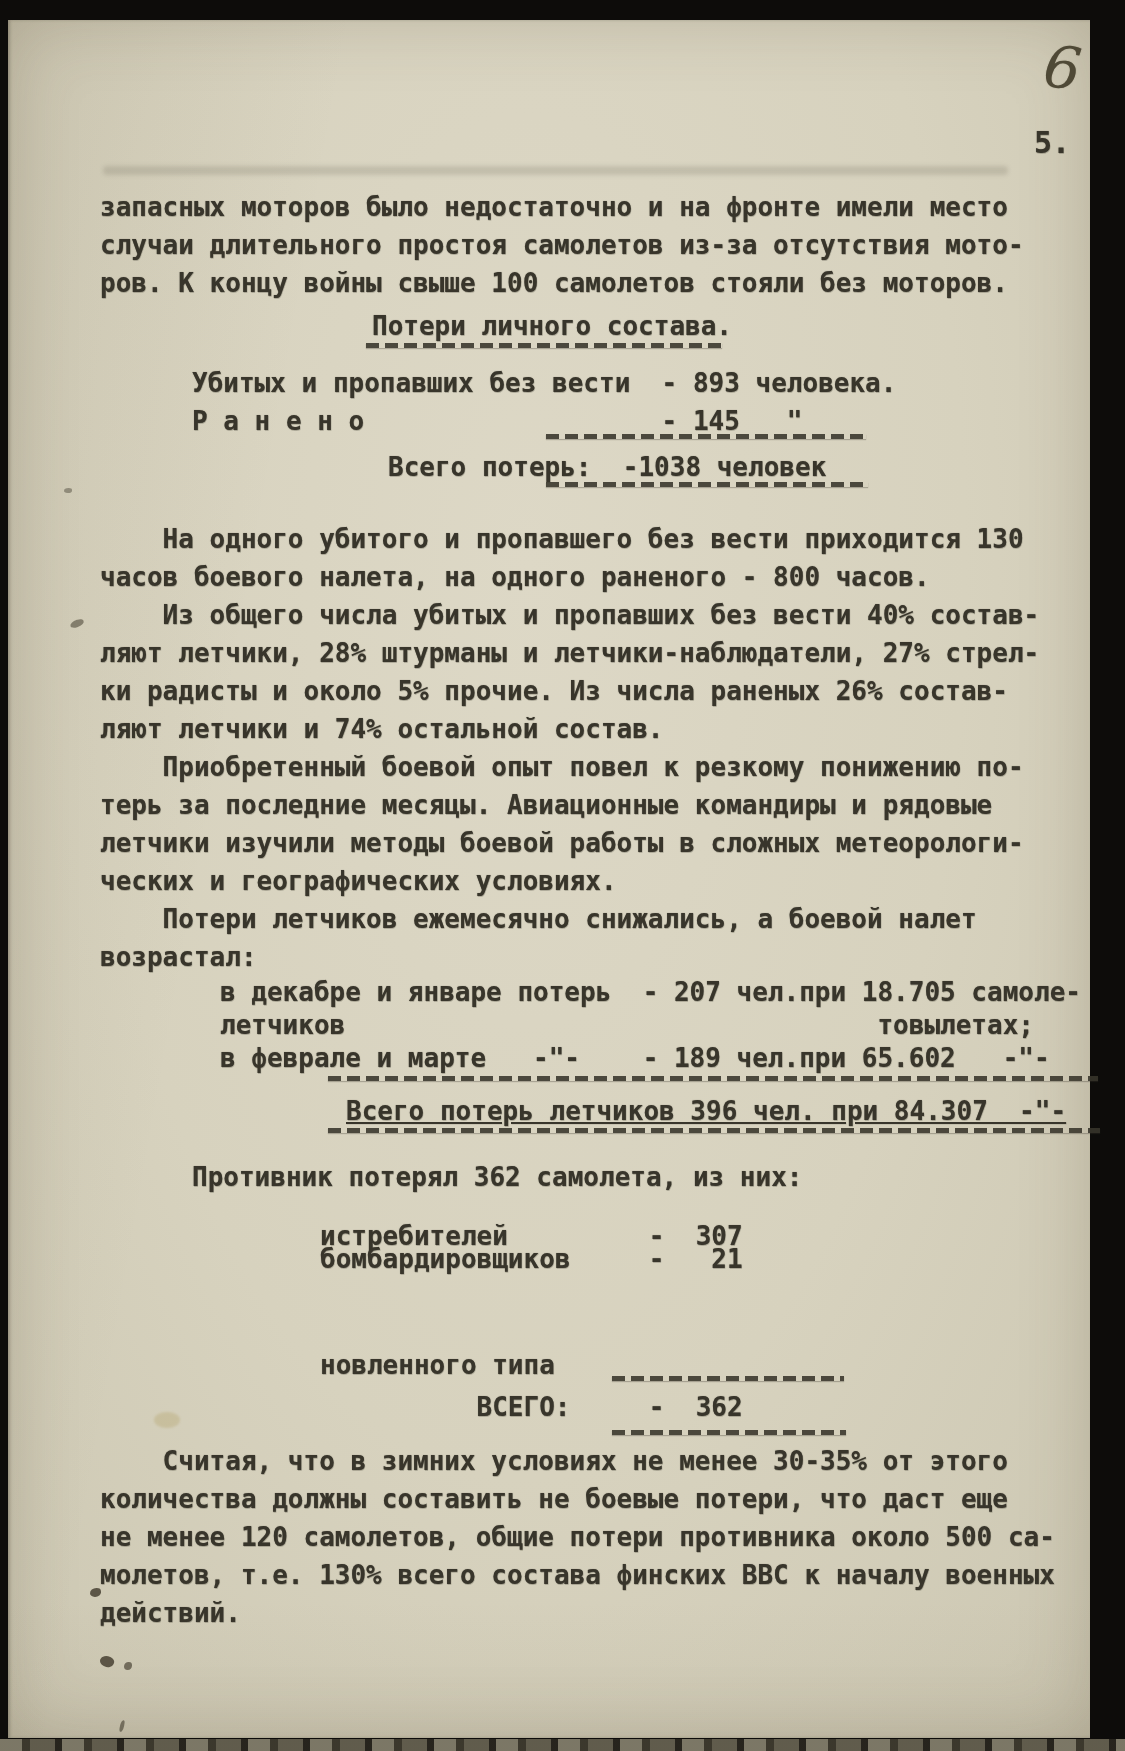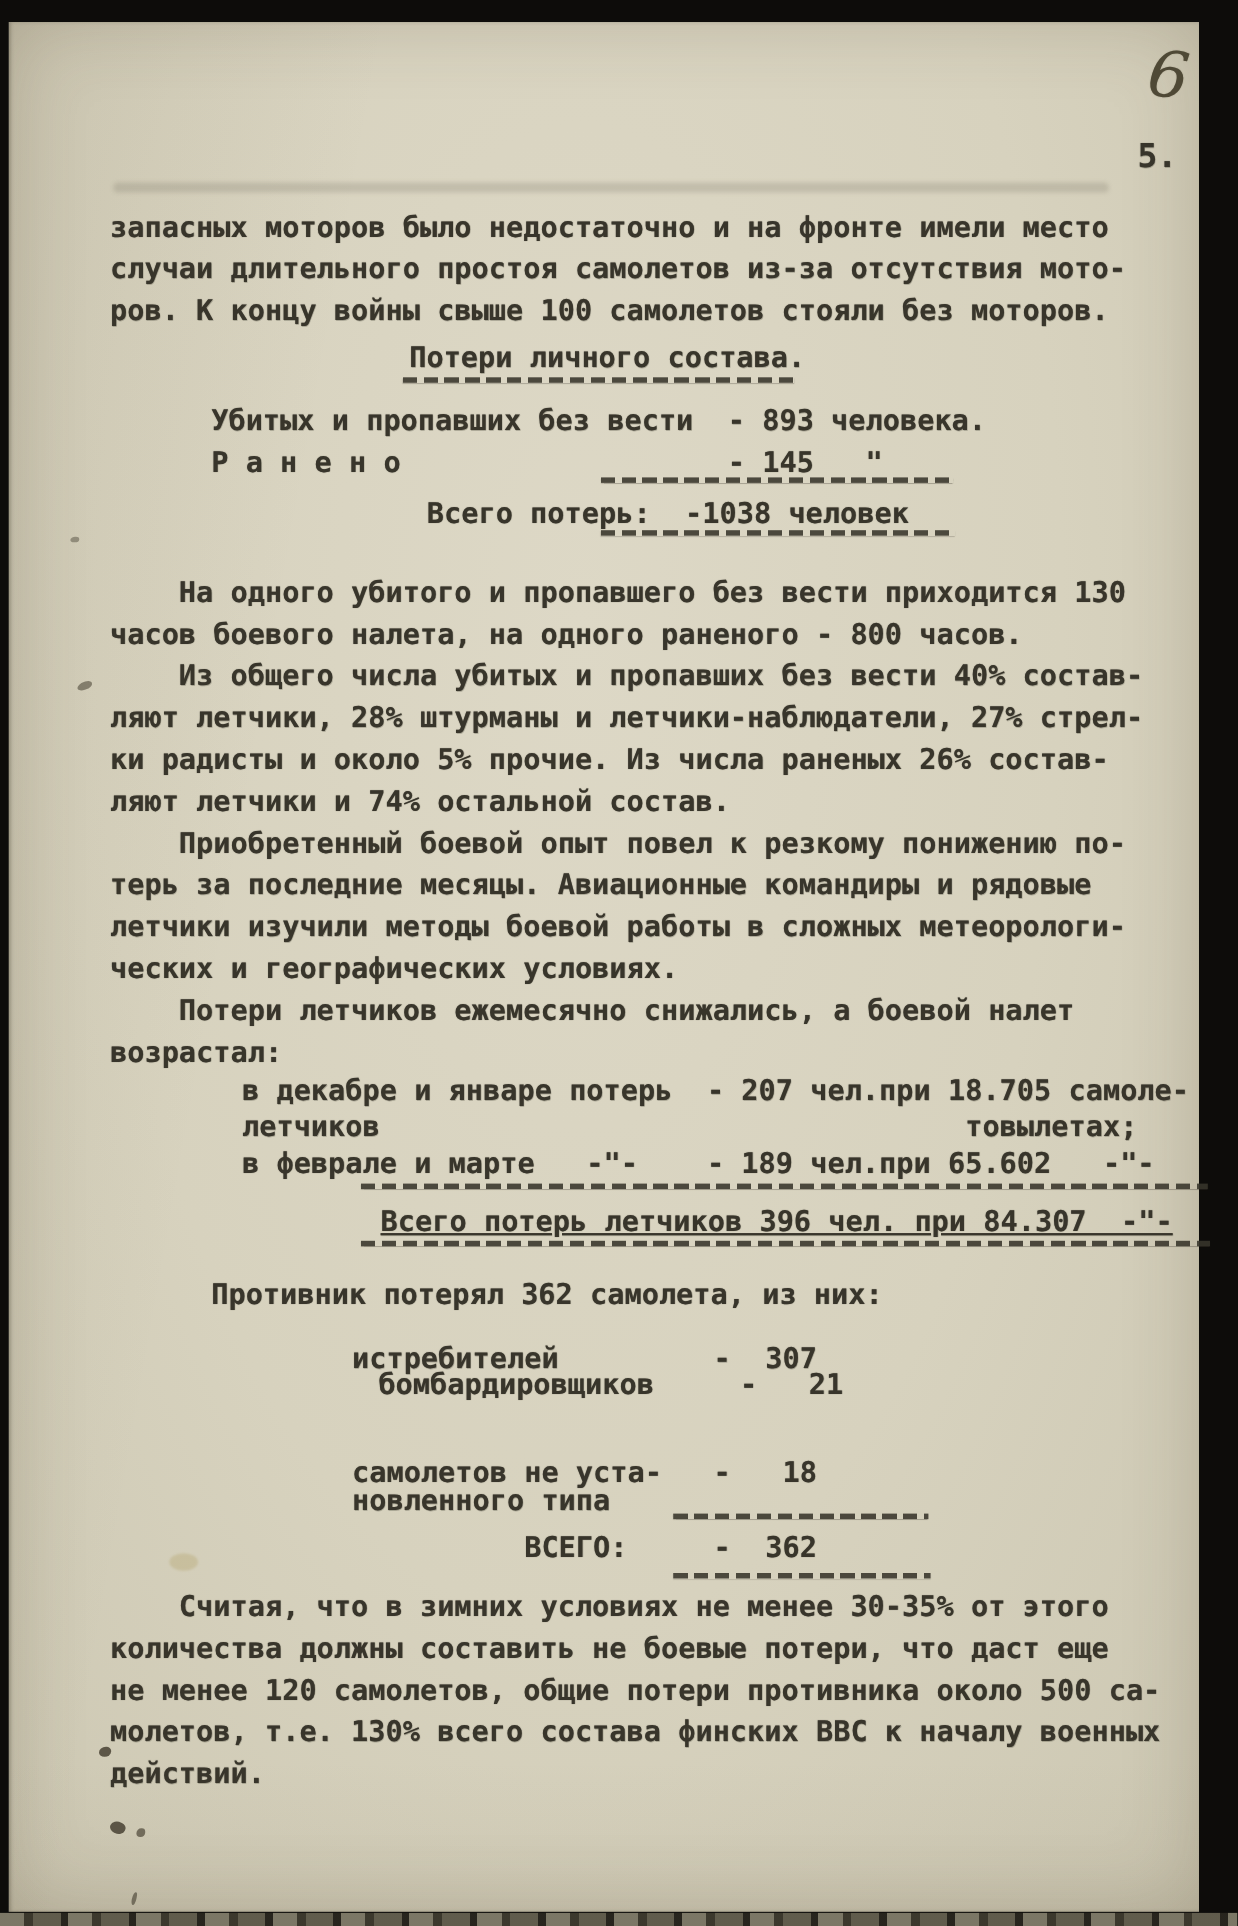--- a/index.html
+++ b/index.html
@@ -70,22 +70,21 @@
     <pre class="t lh33" style="left:196px;top:956px;">в декабре и январе потерь  - 207 чел.при 18.705 самоле-
 летчиков                                  товылетах;
 в феврале и марте   -"-    - 189 чел.при 65.602   -"-</pre>
     <div class="dash" style="left:320px;top:1056px;width:770px;"></div>
     <pre class="t" style="left:338px;top:1072px;text-decoration:underline;">Всего потерь летчиков 396 чел. при 84.307  -"-</pre>
     <div class="dash" style="left:320px;top:1108px;width:772px;"></div>
 
     <pre class="t" style="left:184px;top:1138px;">Противник потерял 362 самолета, из них:</pre>
 
     <pre class="t" style="left:312px;top:1176px;margin-top:21px;">истребителей         -  307</pre>
-    <pre class="t" style="left:312px;top:1220px;margin-left:24px;">бомбардировщиков     -   21</pre>
-    <pre class="t" style="left:312px;top:1300px;">самолетов не уста-   -   18</pre>
+    <pre class="t" style="left:312px;top:1220px;">бомбардировщиков     -   21</pre>
     <pre class="t" style="left:312px;top:1326px;">новленного типа</pre>
     <div class="dash" style="left:604px;top:1356px;width:232px;"></div>
     <pre class="t" style="left:312px;top:1368px;">          ВСЕГО:     -  362</pre>
     <div class="dash" style="left:604px;top:1410px;width:234px;"></div>
 
     <pre class="t" style="left:92px;top:1422px;">    Считая, что в зимних условиях не менее 30-35% от этого
 количества должны составить не боевые потери, что даст еще
 не менее 120 самолетов, общие потери противника около 500 са-
 молетов, т.е. 130% всего состава финских ВВС к началу военных
 действий.</pre>

